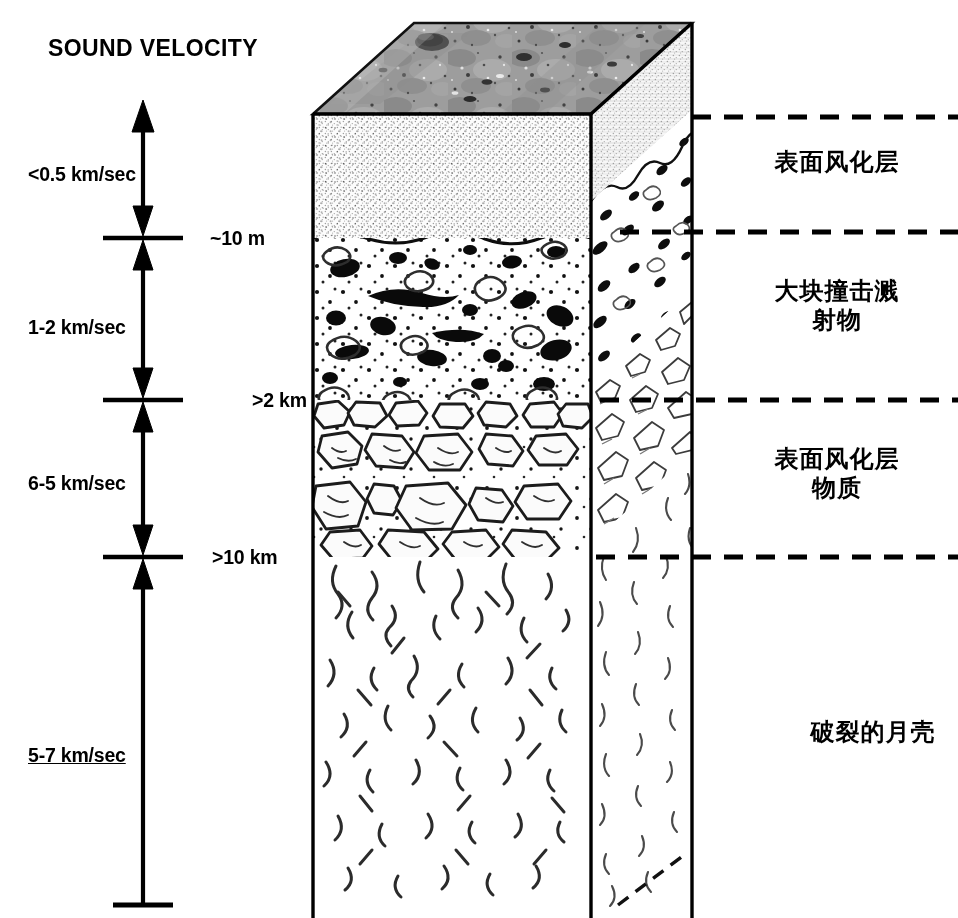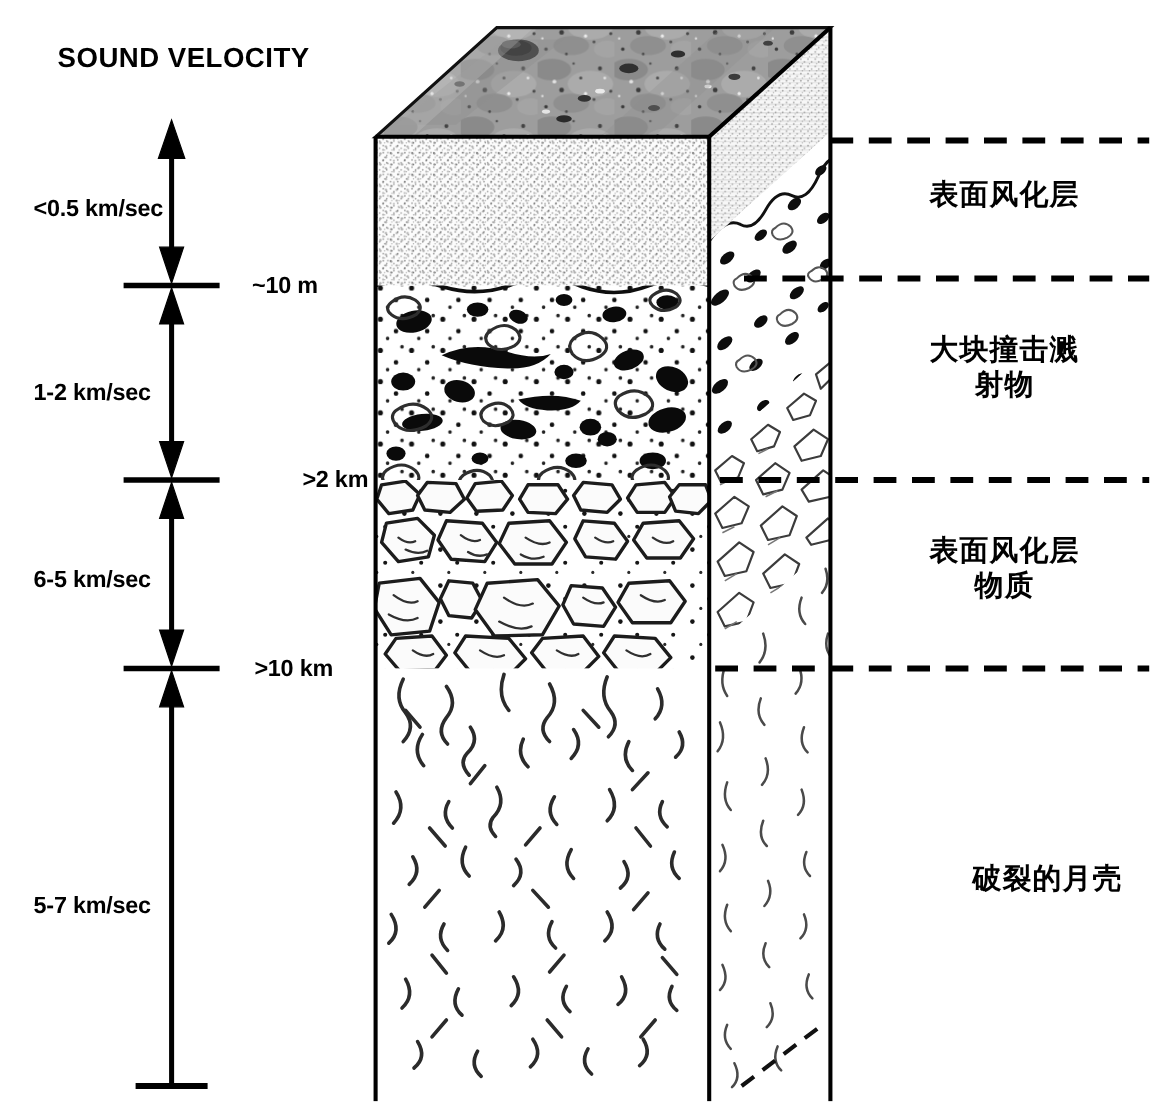--- a/index.html
+++ b/index.html
@@ -462,21 +462,21 @@
       <line x1="692" y1="117" x2="958" y2="117"></line>
       <line x1="620" y1="232" x2="958" y2="232"></line>
       <line x1="600" y1="400" x2="958" y2="400"></line>
       <line x1="596" y1="557" x2="958" y2="557"></line>
     </g>
   </svg>
 
   <div class="vel-label" style="left:28px;top:163px;width:230px;">&lt;0.5 km/sec</div>
   <div class="vel-label" style="left:28px;top:316px;width:230px;">1-2 km/sec</div>
   <div class="vel-label" style="left:28px;top:472px;width:230px;">6-5 km/sec</div>
-  <div class="vel-label" style="left:28px;top:744px;width:230px;">5-7 km/sec</div>
+  <div class="vel-label" style="left:28px;top:744px;width:230px;text-decoration:underline;">5-7 km/sec</div>
 
   <div class="depth-label" style="left:210px;top:227px;text-align:right;">~10 m</div>
   <div class="depth-label" style="left:216px;top:389px;margin-left:36px;">&gt;2 km</div>
   <div class="depth-label" style="left:212px;top:546px;">&gt;10 km</div>
 
   <div class="cn-label" style="left:716px;top:148px;width:242px;">
     <div>表面风化层</div>
   </div>
 
   <div class="cn-label" style="left:716px;top:277px;width:242px;text-align:center;">

